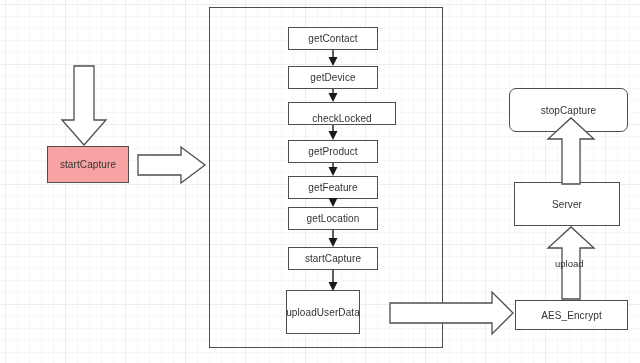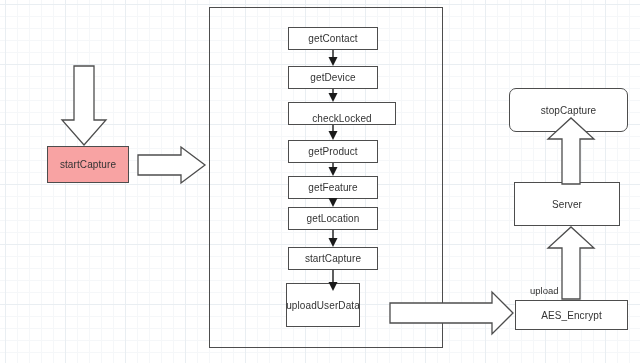--- a/index.html
+++ b/index.html
@@ -106,21 +106,21 @@
   </div>
 
   <div class="node" style="left:288px; top:207px; width:90px; height:23px;">
     <span>getLocation</span>
   </div>
 
   <div class="node" style="left:288px; top:247px; width:90px; height:23px;">
     <span>startCapture</span>
   </div>
 
-  <div class="node" style="left:286px; top:283px; width:74px; height:44px;">
+  <div class="node" style="left:286px; top:290px; width:74px; height:44px;">
     <span>uploadUserData</span>
   </div>
 
   <div class="node rounded" style="left:509px; top:88px; width:119px; height:44px;">
     <span>stopCapture</span>
   </div>
 
   <div class="node" style="left:514px; top:182px; width:106px; height:44px;">
     <span>Server</span>
   </div>
@@ -164,17 +164,17 @@
       <polygon class="thin-arrow-head" points="333,291 328.5,282 337.5,282"></polygon>
     </g>
 
     <polygon class="block-arrow" points="390,303 492,303 492,292 513,313 492,334 492,323 390,323"></polygon>
 
     <polygon class="block-arrow" points="562,299 562,248 548,248 571,227 594,248 580,248 580,299"></polygon>
 
     <polygon class="block-arrow" points="562,184 562,139 548,139 571,118 594,139 580,139 580,184"></polygon>
   </svg>
 
-  <div class="edge-label" style="left:530px; top:258px;margin-top:27px;">
+  <div class="edge-label" style="left:555px; top:258px;">
     <span>upload</span>
   </div>
 
 </div>
 
 </body></html>

